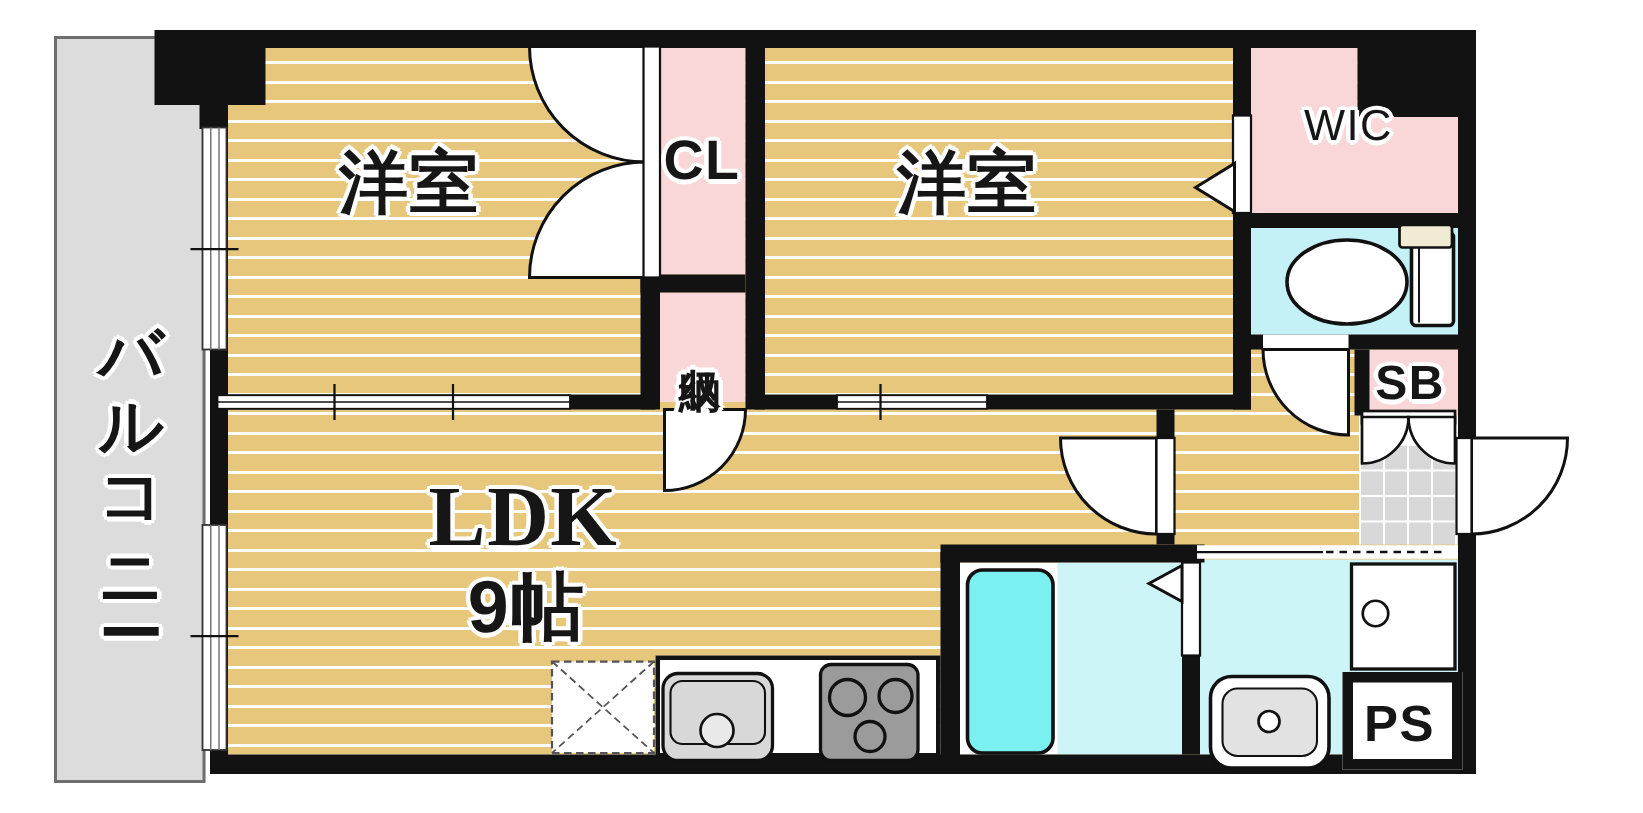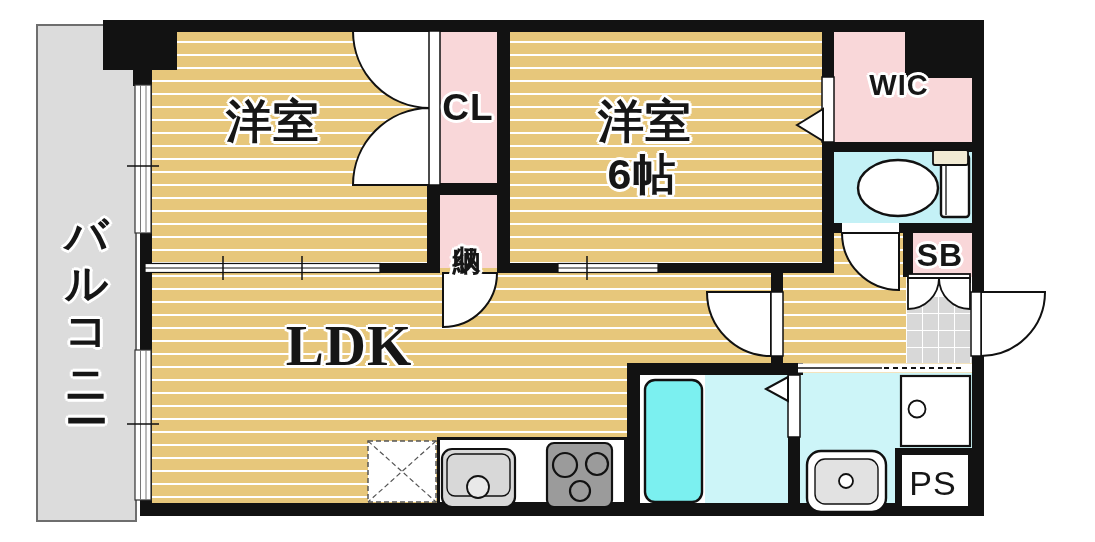--- a/index.html
+++ b/index.html
@@ -24,21 +24,21 @@
   .w{background:var(--wall);}
   .open{background:#fff;}
   
   svg.overlay{position:absolute;left:0;top:0;pointer-events:none;}
   
   .lbl{position:absolute;transform:translate(-50%,-50%);color:#161616;font-weight:bold;
        white-space:nowrap;line-height:1;letter-spacing:1px;
        text-shadow:-2px -2px 0 #fff,2px -2px 0 #fff,-2px 2px 0 #fff,2px 2px 0 #fff,
                    0 -3px 0 #fff,0 3px 0 #fff,-3px 0 0 #fff,3px 0 0 #fff;}
   .vert{writing-mode:vertical-rl;letter-spacing:4px;}
-  .ps-lbl{text-shadow:none;font-weight:400;}
+  .ps-lbl{text-shadow:none;font-weight:700;}
 </style>
 </head>
 <body>
 
 <div class="canvas">
 
   <div class="abs balcony" style="left:36px;top:24px;width:97px;height:494px;"></div>
 
   <div class="abs floor" style="left:152px;top:30px;width:820px;height:473px;"></div>
 
@@ -186,22 +186,22 @@
     <g>
       <ellipse cx="898" cy="188" rx="40" ry="28" fill="#fff" stroke="#111" stroke-width="2.4"></ellipse>
       <rect x="941" y="155" width="28" height="62" rx="3" fill="#fff" stroke="#111" stroke-width="2.4"></rect>
       <line x1="946" y1="157" x2="946" y2="215" stroke="#111" stroke-width="1.3"></line>
       <rect x="933" y="150" width="35" height="15" rx="2" fill="#f2ebd4" stroke="#111" stroke-width="1.8"></rect>
     </g>
   </svg>
 
   <div class="lbl" style="left:273px;top:121px;font-size:46px;">洋室</div>
   <div class="lbl" style="left:645px;top:121px;font-size:46px;">洋室</div>
-  <div class="lbl" style="left:642px;top:174px;font-size:43px;">6帖</div>
   <div class="lbl" style="left:349px;top:345px;font-size:57px;font-family:Liberation Serif, serif;">LDK</div>
+  <div class="lbl" style="left:351px;top:406px;font-size:49px;">9帖</div>
   <div class="lbl" style="left:468px;top:107px;font-size:37px;">CL</div>
   <div class="lbl vert" style="left:466px;top:225px;font-size:28px;letter-spacing:2px;">収納</div>
-  <div class="lbl" style="left:899px;top:85px;font-size:29px;font-weight:700;">WIC</div>
+  <div class="lbl" style="left:899px;top:85px;font-size:29px;font-weight:400;">WIC</div>
   <div class="lbl" style="left:940px;top:255px;font-size:32px;font-weight:600;">SB</div>
   <div class="lbl ps-lbl" style="left:933px;top:483px;font-size:34px;">PS</div>
   <div class="lbl vert" style="left:87px;top:295px;font-size:43px;">バルコニー</div>
 
 </div>
 
 </body></html>

